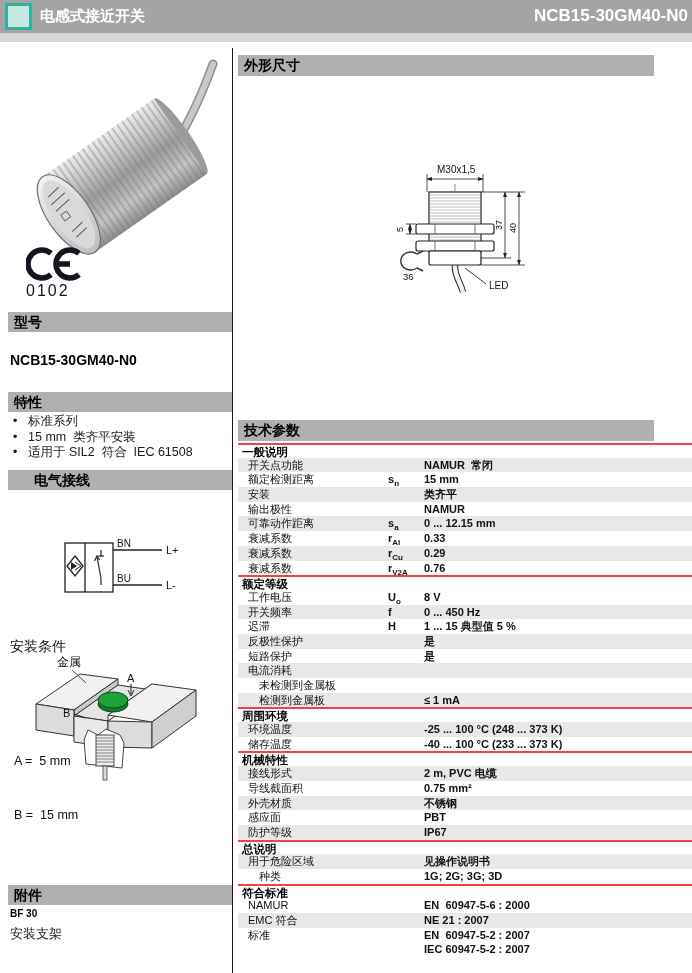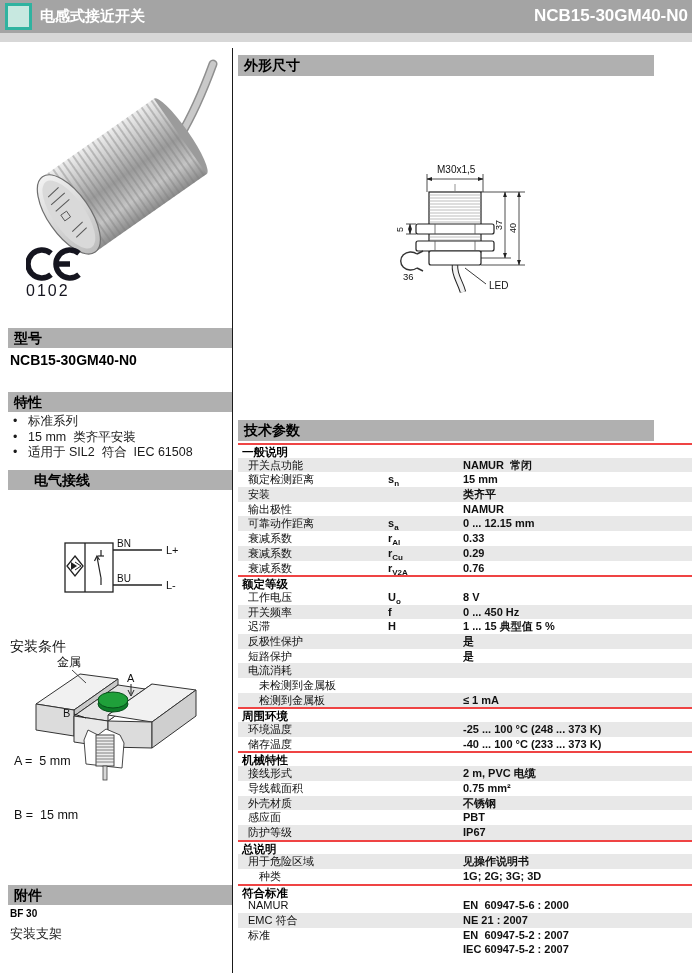--- a/index.html
+++ b/index.html
@@ -38,21 +38,21 @@
   
   .tech-table{position:absolute;left:238px;top:443px;width:454px;}
   .tech-section-title{font-weight:bold;font-size:11.5px;line-height:14.7px;height:14.7px;
                       border-top:2px solid #ef4444;padding-left:4px;color:#000;box-sizing:border-box;}
   .tech-row{display:flex;height:14.7px;line-height:14.7px;font-size:11px;padding-left:10px;color:#111;}
   .tech-row.shaded{background:#e8e8e8;}
   .tech-label{flex:0 0 140px;box-sizing:border-box;}
   .tech-row.indent .tech-label{padding-left:11px;}
   .tech-symbol{flex:0 0 36px;font-weight:bold;}
   .tech-symbol sub{font-size:8px;}
-  .tech-value{flex:1;font-weight:bold;white-space:pre;margin-left:39px;}
+  .tech-value{flex:1;font-weight:bold;white-space:pre;}
 
   svg text{font-family:"Liberation Sans","DejaVu Sans",sans-serif;}
 </style>
 </head>
 <body>
 
 <div id="page">
 
   <div class="topbar">
     <div class="logo"></div>
@@ -100,21 +100,21 @@
 
   <svg class="abs" style="left:26px;top:246px;" width="62" height="36" viewBox="0 0 62 36">
     <g stroke="#15151f" stroke-width="5.5" fill="none">
       <path d="M25,7.3 A14,14 0 1 0 25,28.7"></path>
       <path d="M53,7.3 A14,14 0 1 0 53,28.7"></path>
       <line x1="30.5" y1="18" x2="44" y2="18"></line>
     </g>
   </svg>
   <div class="abs ce-number">0102</div>
 
-  <div class="bar bar-left" style="top:328px;">型号</div>
+  <div class="bar bar-left" style="top:312px;">型号</div>
   <div class="abs model-text">NCB15-30GM40-N0</div>
 
   <div class="bar bar-left" style="top:392px;">特性</div>
   <div class="features-list">
   <div class="feature-item">
     <span class="bullet">•</span>
     <span class="feature-text">标准系列</span>
   </div>
 
   <div class="feature-item">

